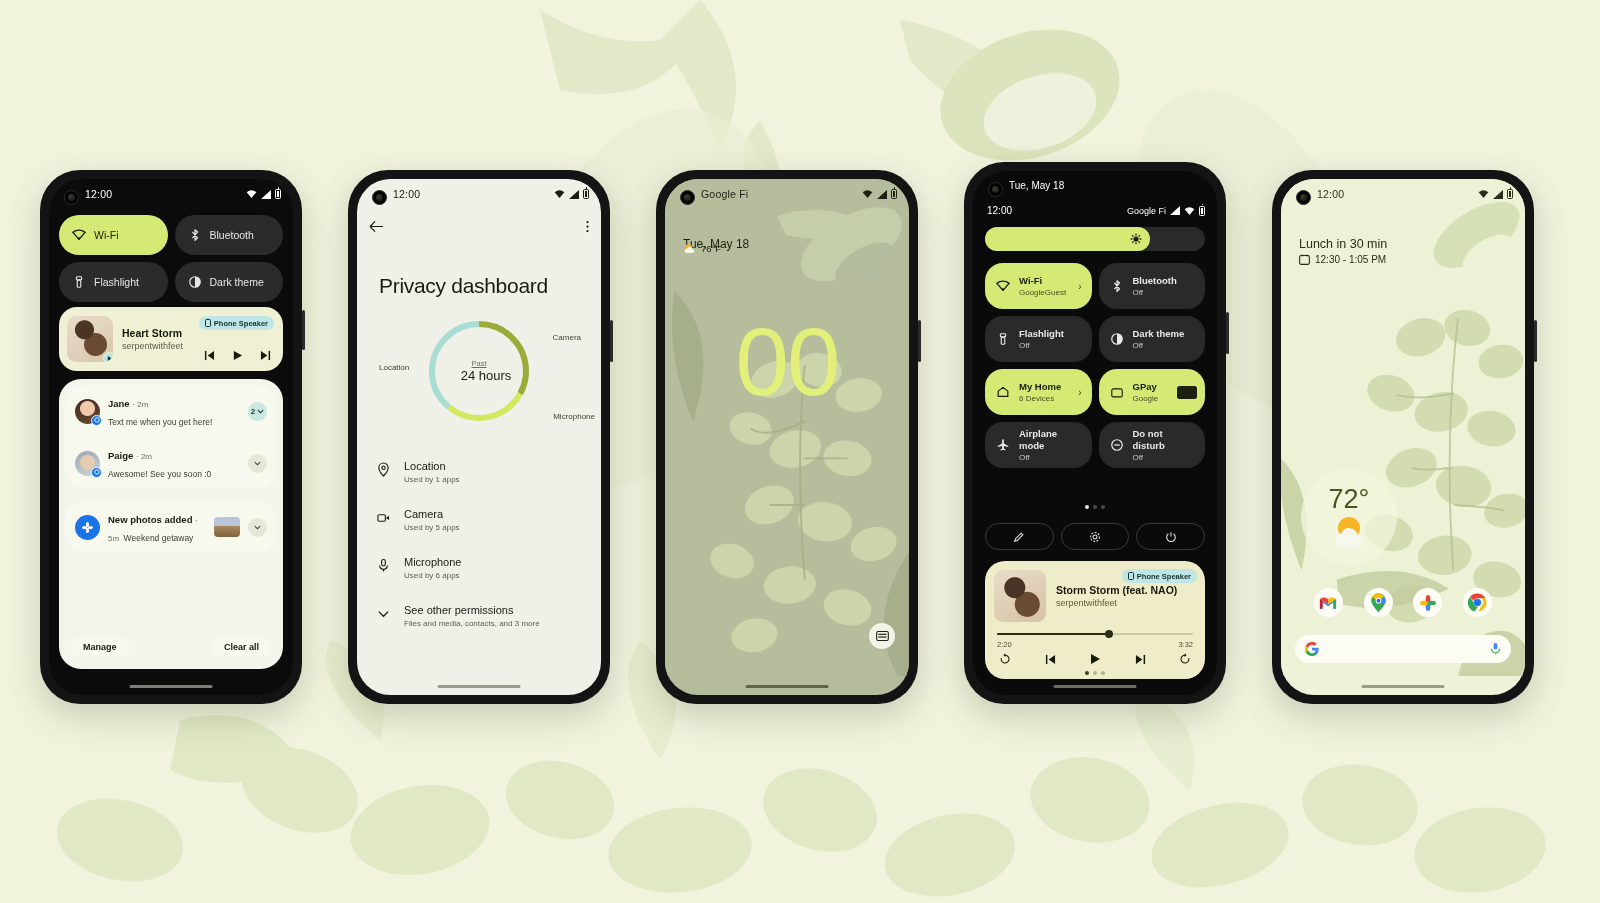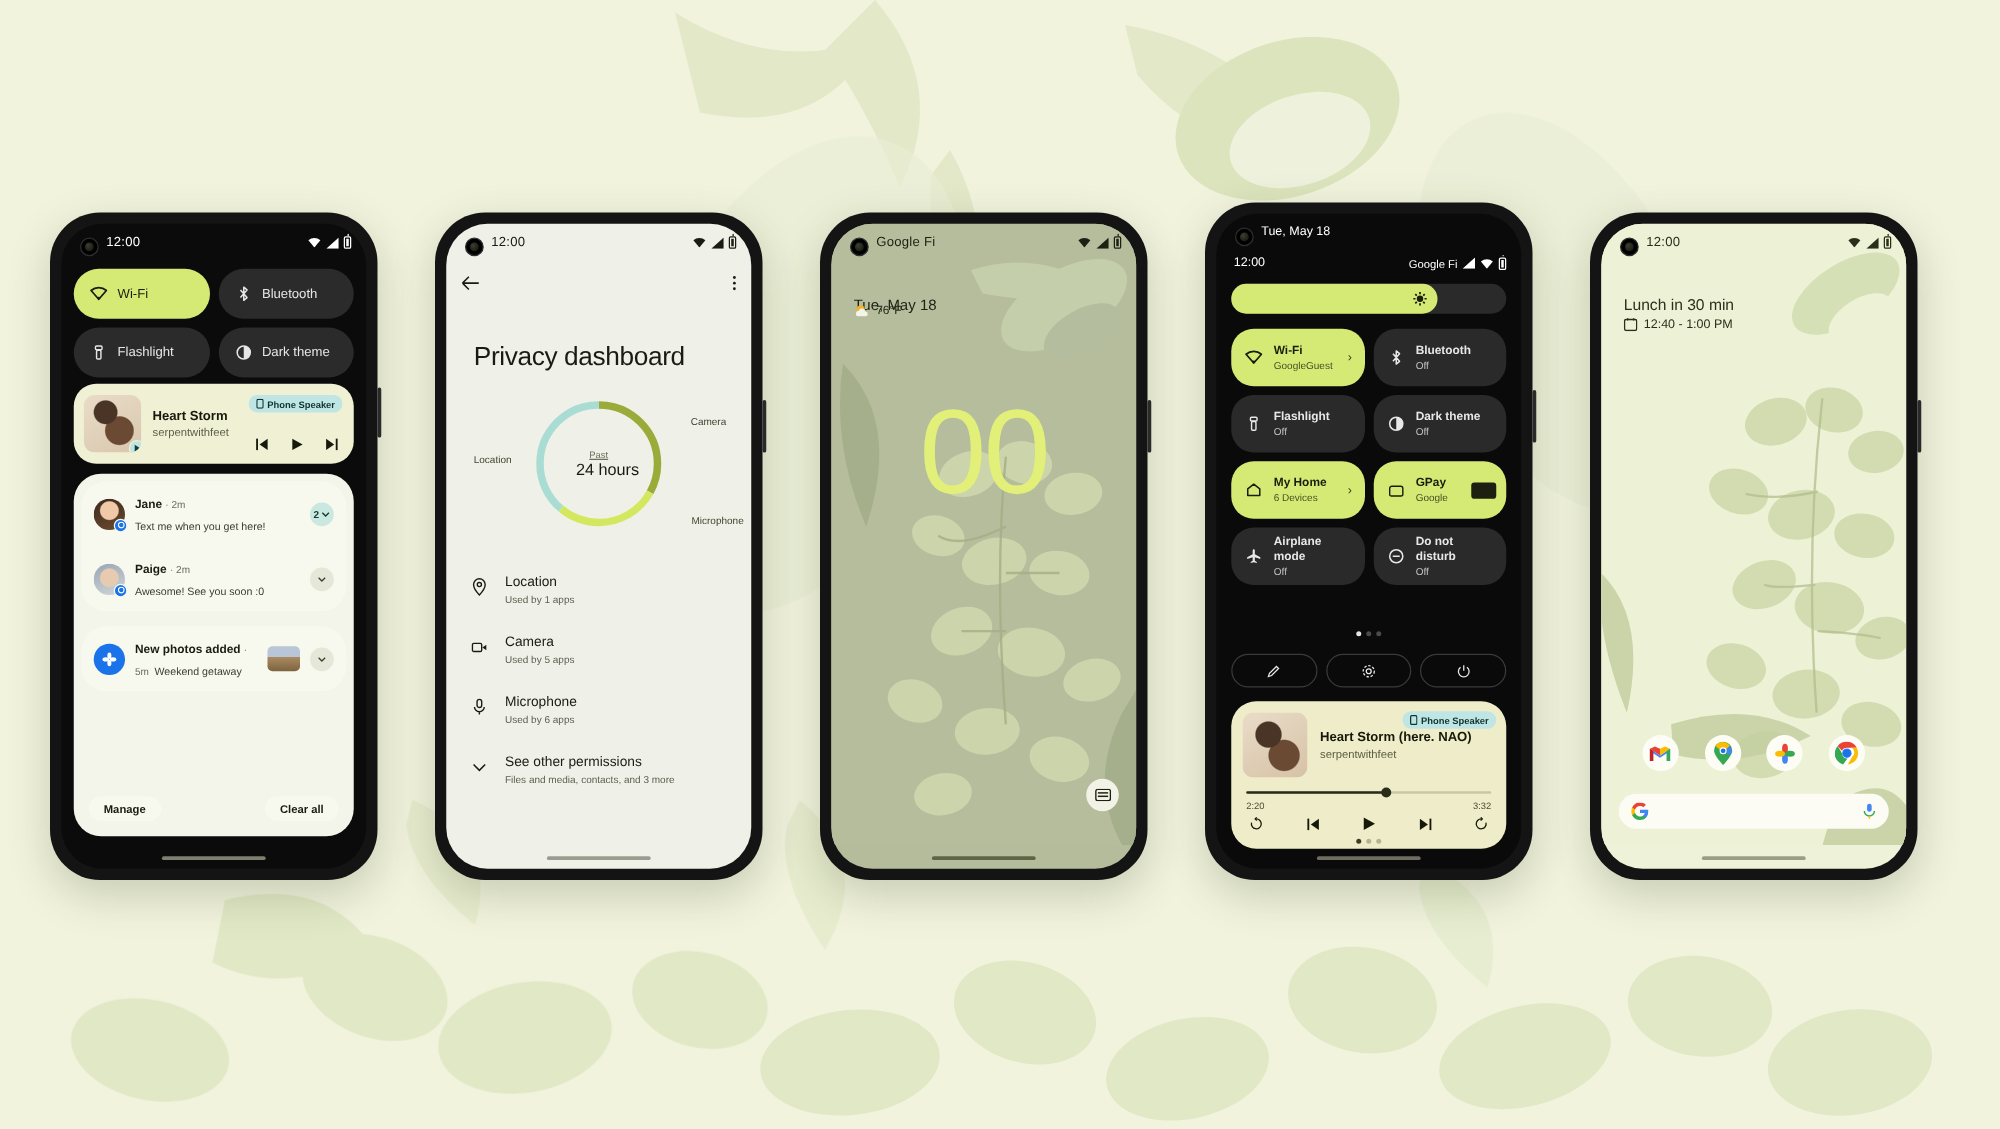--- a/index.html
+++ b/index.html
@@ -734,21 +734,21 @@
             <path d="M4 3.2a5 5 0 1 0 6 0" fill="none" stroke="#e8e8e8" stroke-width="1.2"></path>
             <path d="M7 1.5v5" stroke="#e8e8e8" stroke-width="1.2"></path>
           </svg>
       </span>
     </div>
 
     <div class="media4">
       <div class="media4-top">
         <span class="album4"></span>
         <span style="flex:1;min-width:0;padding-top:14px;">
-          <span style="display:block;font-size:10.5px;font-weight:700;">Heart Storm (here. NAO)</span>
+          <span style="display:block;font-size:10.5px;font-weight:700;">Storm Storm (feat. NAO)</span>
           <span style="display:block;font-size:9px;color:#5a5d40;margin-top:2px;">serpentwithfeet</span>
         </span>
       </div>
       <span class="speaker-chip" style="background:#bfe6e4;top:8px;right:8px;">
         <svg width="6" height="8" viewBox="0 0 6 8">
             <rect x=".5" y=".5" width="5" height="7" rx="1" fill="none" stroke="#11332f"></rect>
           </svg>
         <span>Phone Speaker</span>
       </span>
       <span class="seek">
@@ -841,24 +841,31 @@
       </span>
     </div>
 
     <div class="at-glance">
       <div class="ag-title">Lunch in 30 min</div>
       <div class="ag-sub">
         <svg width="11" height="11" viewBox="0 0 12 12">
             <rect x=".7" y="1.7" width="10.6" height="9.6" rx="1.4" fill="none" stroke="#2a2f1a" stroke-width="1.2"></rect>
             <path d="M3.4.6v2M8.6.6v2" stroke="#2a2f1a" stroke-width="1.2"></path>
           </svg>
-        <span>12:40 - 1:00 PM</span>
-      </div>
-    </div>
-
+        <span>12:30 - 1:05 PM</span>
+      </div>
+    </div>
+
+    <div class="wx-widget">
+      <span class="wx-temp">72°</span>
+      <svg width="40" height="34" viewBox="0 0 40 34">
+        <circle cx="20" cy="14" r="11" fill="#f7b424"></circle>
+        <path d="M11 33a7 7 0 0 1 1.2-13.8 8.6 8.6 0 0 1 16.3 1.8A6 6 0 0 1 28 33z" fill="#f6f8ec"></path>
+      </svg>
+    </div>
 
     <div class="app-row">
       <span class="app-ic">
         <svg width="18" height="14" viewBox="0 0 20 15">
           <path d="M1 14V3l9 6 9-6v11h-3V7l-6 4-6-4v7z" fill="#4285f4"></path>
           <path d="M1 3l9 6V3L5.5 1 1 3z" fill="#ea4335"></path>
           <path d="M19 3l-9 6V3l4.5-2L19 3z" fill="#fbbc04"></path>
           <path d="M4 14H1V3l3 2z" fill="#c5221f"></path>
           <path d="M16 14h3V3l-3 2z" fill="#34a853"></path>
         </svg>

